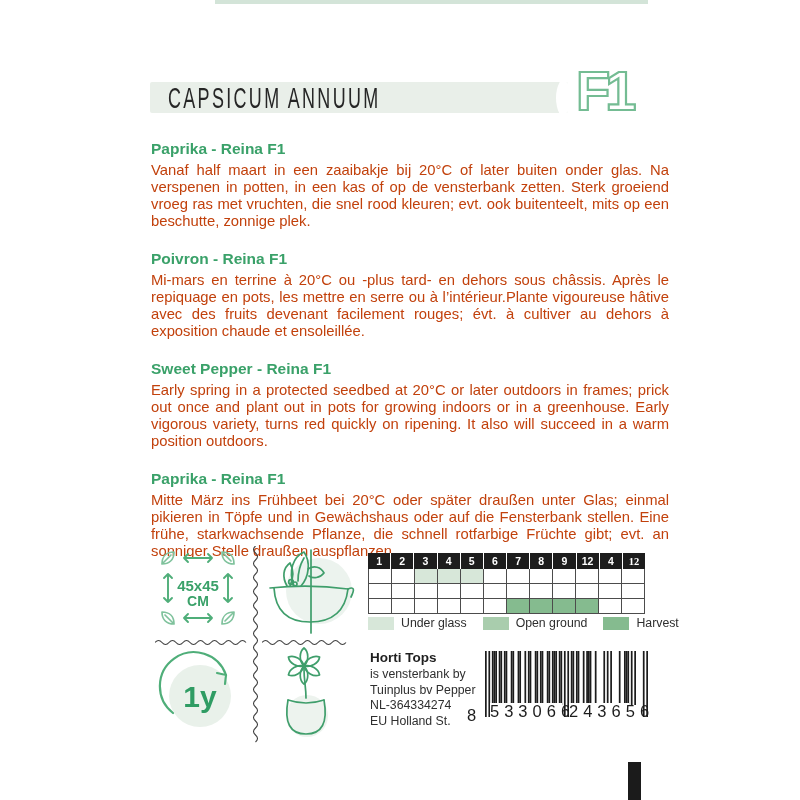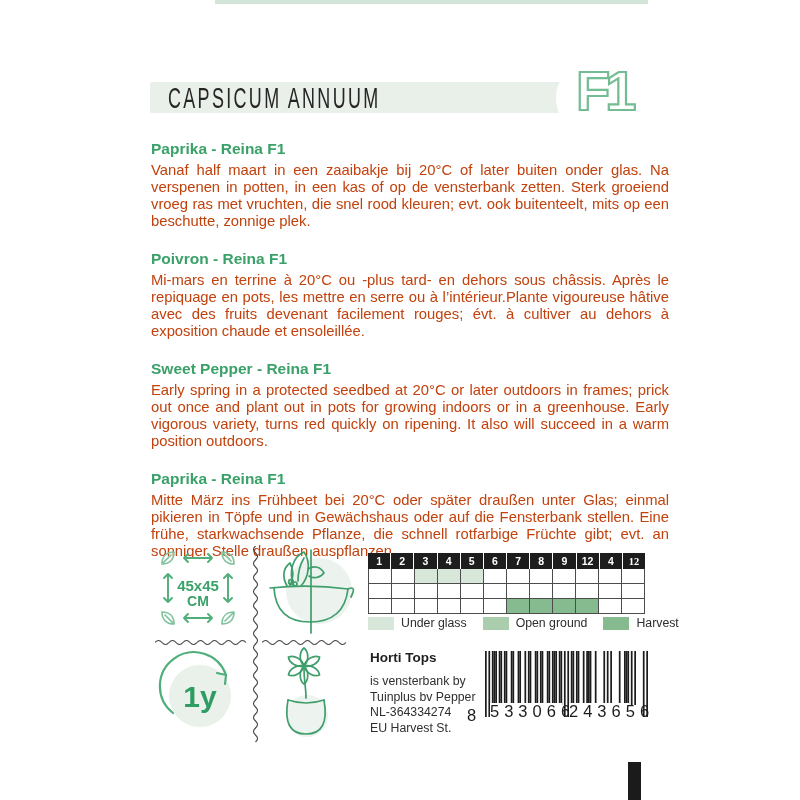--- a/index.html
+++ b/index.html
@@ -34,21 +34,21 @@
   .cal-row .cal-cell{flex:1;box-sizing:border-box;border:solid #4c4c4c;border-width:0 1px 1px 0;background:#fff;}
   .cal-row .cal-cell:first-child{border-left:1px solid #4c4c4c;}
 
   .legend{position:absolute;left:368px;top:616px;display:flex;align-items:center;gap:16px;}
   .leg-item{display:flex;align-items:center;}
   .leg-swatch{display:inline-block;width:26px;height:13px;margin-right:7px;}
   .leg-label{font-size:12.3px;color:#2e2e2e;}
 
   
   .distributor{position:absolute;left:370px;top:650px;}
-  .dist-brand{font-size:13.5px;font-weight:bold;color:#1f1f1f;margin-bottom:9px;}
+  .dist-brand{font-size:13.5px;font-weight:bold;color:#1f1f1f;margin-bottom:2px;}
   .dist-line{font-size:12.3px;line-height:15.5px;color:#2f2f2f;}
 
   
   .barcode{position:absolute;left:467px;top:651px;width:181px;height:80px;}
   .barcode svg{position:absolute;left:18px;top:0;}
   .bc-digit{position:absolute;font-size:16.5px;color:#1c1c1c;top:52px;height:17px;line-height:17px;}
   .bc-first{left:0;top:56px;}
   .bc-group{background:#fff;text-align:center;letter-spacing:5px;}
   .bc-left{left:23px;width:72px;}
   .bc-right{left:102px;width:60px;}
@@ -248,21 +248,21 @@
         <span class="leg-label">Harvest</span>
       </span>
     </div>
 
   <div class="distributor">
     <div class="dist-brand">Horti Tops</div>
     <div>
         <div class="dist-line">is vensterbank by</div>
         <div class="dist-line">Tuinplus bv Pepper</div>
         <div class="dist-line">NL-364334274</div>
-        <div class="dist-line">EU Harvest St.</div>
+        <div class="dist-line">EU Holland St.</div>
       </div>
   </div>
 
   <div class="barcode">
     <svg width="163" height="66" viewBox="0 0 95 66" preserveAspectRatio="none">
         <rect x="0" y="0" width="1" height="66" fill="#1c1c1c"></rect>
         <rect x="2" y="0" width="1" height="66" fill="#1c1c1c"></rect>
         <rect x="4" y="0" width="1" height="54" fill="#1c1c1c"></rect>
         <rect x="5" y="0" width="1" height="54" fill="#1c1c1c"></rect>
         <rect x="6" y="0" width="1" height="54" fill="#1c1c1c"></rect>

